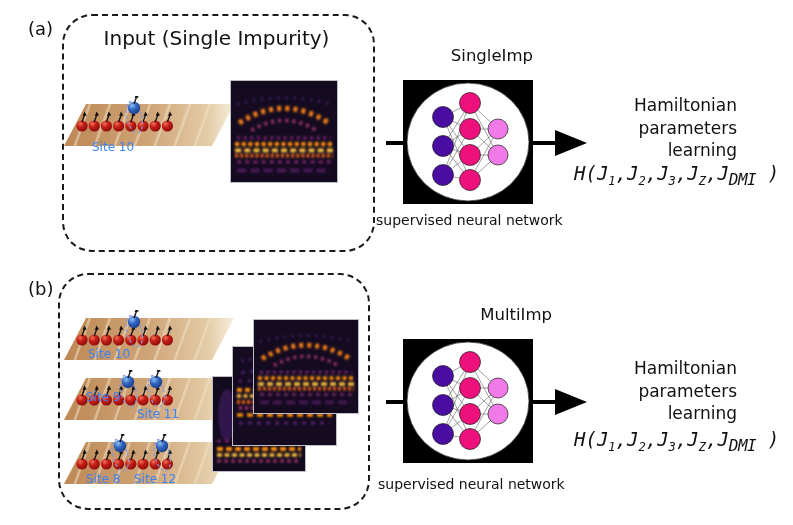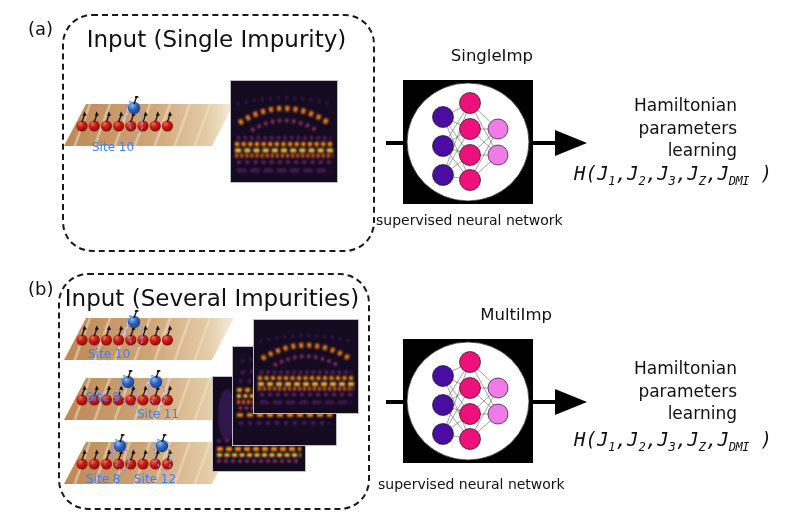--- a/index.html
+++ b/index.html
@@ -1,33 +1,33 @@
 <!DOCTYPE html>
 <html><head>
 <meta charset="utf-8">
 <style>
   html,body{margin:0;padding:0;background:#ffffff;}
   #fig{position:relative;width:793px;height:525px;background:#ffffff;overflow:hidden;
        font-family:"DejaVu Sans",sans-serif;color:#111;}
   .abs{position:absolute;}
   .panel-tag{font-size:18px;color:#111;}
   .panel-box{position:absolute;border:2.2px dashed #1a1a1a;border-radius:30px;}
-  .box-title{position:absolute;text-align:center;font-size:23px;color:#111;}
+  .box-title{position:absolute;text-align:center;font-size:20px;color:#111;}
   .site-label{position:absolute;font-size:12px;color:#3b82f6;white-space:nowrap;}
   .chain{position:absolute;}
   .heat{position:absolute;border:1.5px solid #bdbdc4;background:#140b21;}
   .nn-title{position:absolute;width:130px;text-align:right;font-size:16.5px;color:#111;}
   .nnet{position:absolute;}
   .conn{position:absolute;width:18px;height:3.5px;background:#000;}
   .arrow-out{position:absolute;}
   .out-lines{position:absolute;width:180px;text-align:right;font-size:17px;line-height:22.5px;color:#111;}
   .formula{position:absolute;width:220px;font-family:"DejaVu Sans Mono",monospace;
            font-style:italic;font-size:19px;color:#111;white-space:nowrap;}
   .formula sub{font-size:12px;font-style:italic;}
-  .formula sub.wide{font-size:12px;letter-spacing:-0.5px;}
+  .formula sub.wide{font-size:16px;letter-spacing:-0.5px;}
   .caption{position:absolute;font-size:14px;color:#111;white-space:nowrap;}
   .plane{fill:url(#planeGrad);}
   .streak{stroke:#f2e4ca;stroke-width:2.6;opacity:.5;}
   .nl{fill:#4a0da2;stroke:#1a1a1a;stroke-width:.7;}
   .nm{fill:#ee117c;stroke:#1a1a1a;stroke-width:.7;}
   .nr{fill:#f07ae8;stroke:#1a1a1a;stroke-width:.7;}
   .nnline{stroke:#555;stroke-width:.55;}
 </style>
 </head>
 <body>
@@ -214,21 +214,20 @@
   </div>
   <div class="formula" style="left:574px;top:162px">
     <span>H(J</span><sub>1</sub><span>,J</span><sub>2</sub><span>,J</span><sub>3</sub><span>,J</span><sub>Z</sub><span>,J</span><sub class="wide">DMI</sub><span> )</span>
   </div>
 
   <div class="caption" style="left:376px;top:212px">supervised neural network</div>
 
   <div class="abs panel-tag" style="left:28px;top:278px">(b)</div>
 
   <div class="panel-box" style="left:58px;top:273px;width:308px;height:233px"></div>
-  <div class="box-title" style="left:58px;top:285px;width:308px">Input (Several Impurities)</div>
 
   <svg class="chain" style="left:64px;top:310px" width="172" height="64" viewBox="0 0 172 64">
     <use href="#plane8"></use>
     <use href="#imp" transform="translate(70,12)"></use>
   </svg>
   <div class="site-label" style="left:88px;top:347px">Site 10</div>
 
   <svg class="chain" style="left:64px;top:370px" width="172" height="64" viewBox="0 0 172 64">
     <use href="#plane8"></use>
     <use href="#imp" transform="translate(64,12)"></use>

